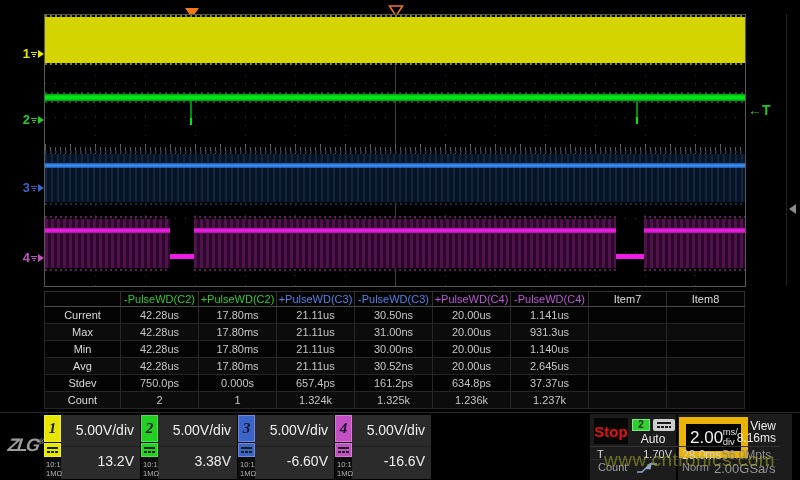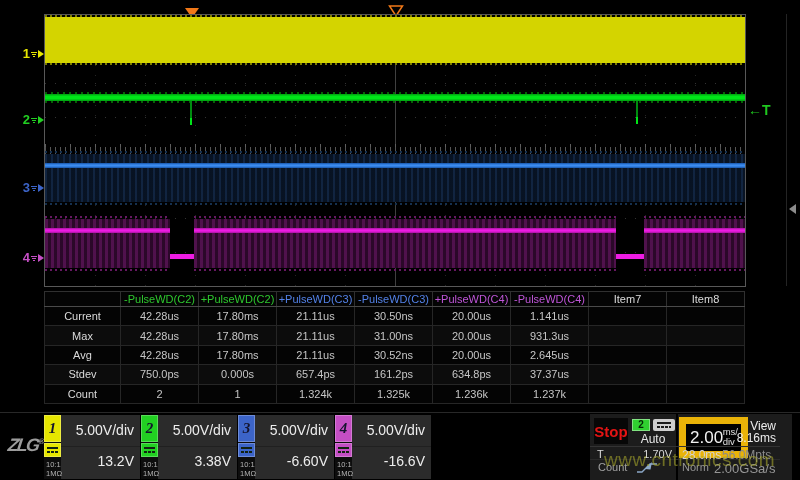--- a/index.html
+++ b/index.html
@@ -273,20 +273,31 @@
             <td>42.28us</td>
             <td>17.80ms</td>
             <td>21.11us</td>
             <td>31.00ns</td>
             <td>20.00us</td>
             <td>931.3us</td>
             <td></td>
             <td></td>
           </tr>
           <tr>
+            <td class="rowlabel">Min</td>
+            <td>42.28us</td>
+            <td>17.80ms</td>
+            <td>21.11us</td>
+            <td>30.00ns</td>
+            <td>20.00us</td>
+            <td>1.140us</td>
+            <td></td>
+            <td></td>
+          </tr>
+          <tr>
             <td class="rowlabel">Avg</td>
             <td>42.28us</td>
             <td>17.80ms</td>
             <td>21.11us</td>
             <td>30.52ns</td>
             <td>20.00us</td>
             <td>2.645us</td>
             <td></td>
             <td></td>
           </tr>

